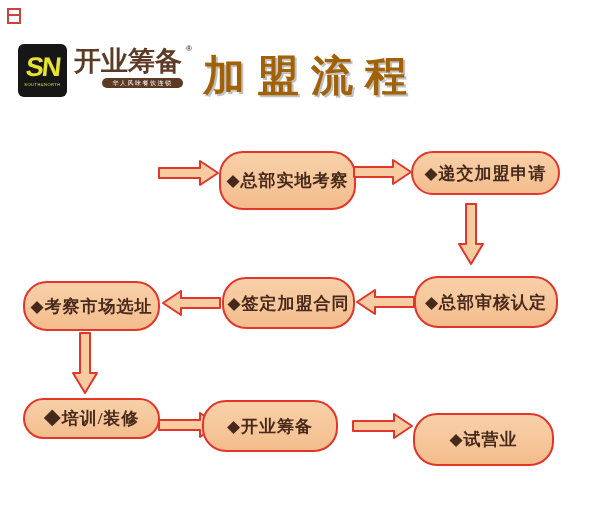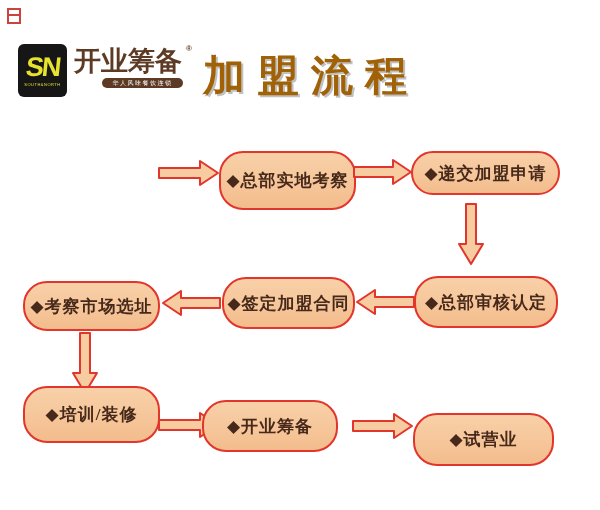--- a/index.html
+++ b/index.html
@@ -117,21 +117,21 @@
   <svg class="arrow" style="left:161px;top:289px;" width="60" height="28">
     <polygon points="59,9 20,9 20,2 2,14 20,26 20,19 59,19"></polygon>
   </svg>
 
   <div class="node" style="left:23px;top:281px;width:137px;height:50px;">◆考察市场选址</div>
 
   <svg class="arrow" style="left:71px;top:332px;" width="28" height="62">
     <polygon points="9,1 9,41 2,41 14,61 26,41 19,41 19,1"></polygon>
   </svg>
 
-  <div class="node" style="left:23px;top:386px;width:137px;height:57px;">◆培训/装修</div>
+  <div class="node" style="left:23px;top:398px;width:137px;height:41px;font-family:Liberation Serif, serif;">◆培训/装修</div>
 
   <svg class="arrow" style="left:158px;top:411px;" width="62" height="28">
     <polygon points="1,9 42,9 42,2 60,14 42,26 42,19 1,19"></polygon>
   </svg>
 
   <div class="node" style="left:202px;top:400px;width:136px;height:52px;">◆开业筹备</div>
 
   <svg class="arrow" style="left:352px;top:412px;" width="62" height="28">
     <polygon points="1,9 42,9 42,2 60,14 42,26 42,19 1,19"></polygon>
   </svg>

